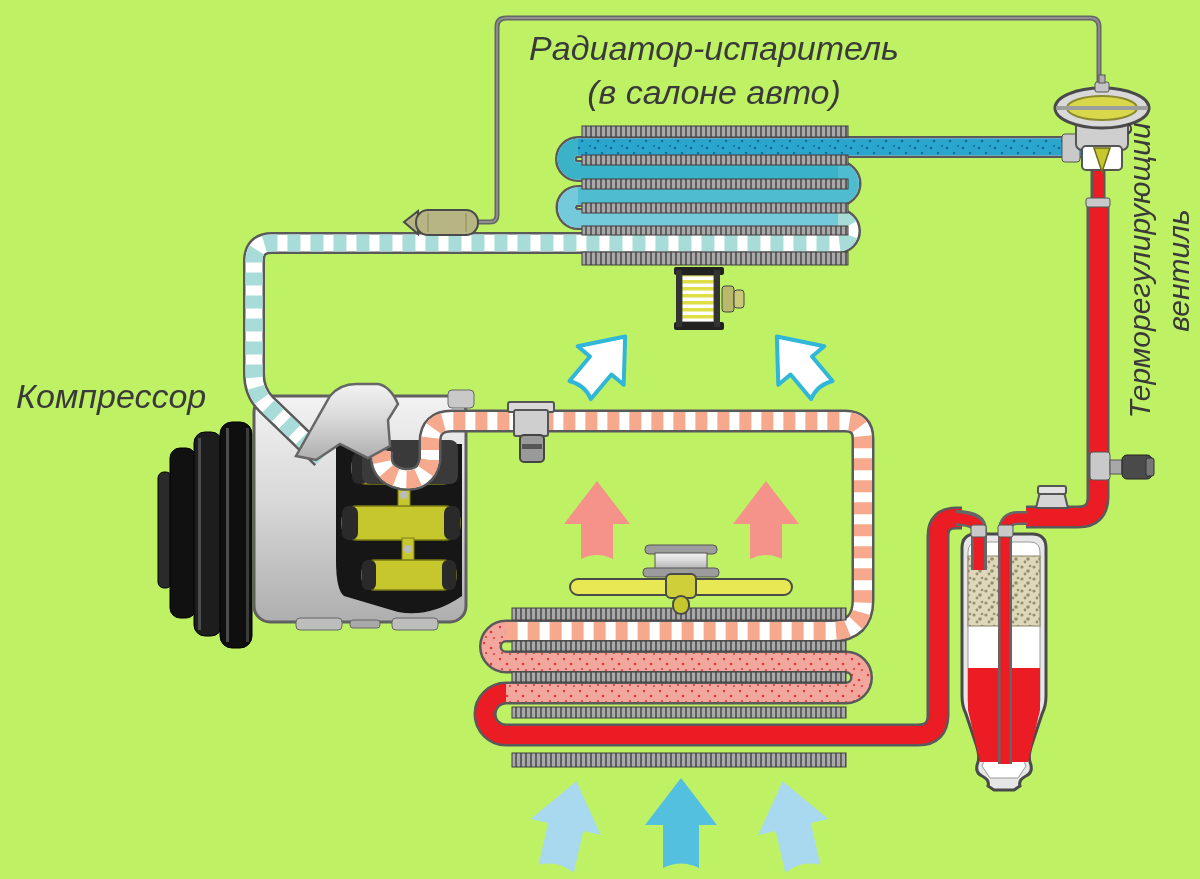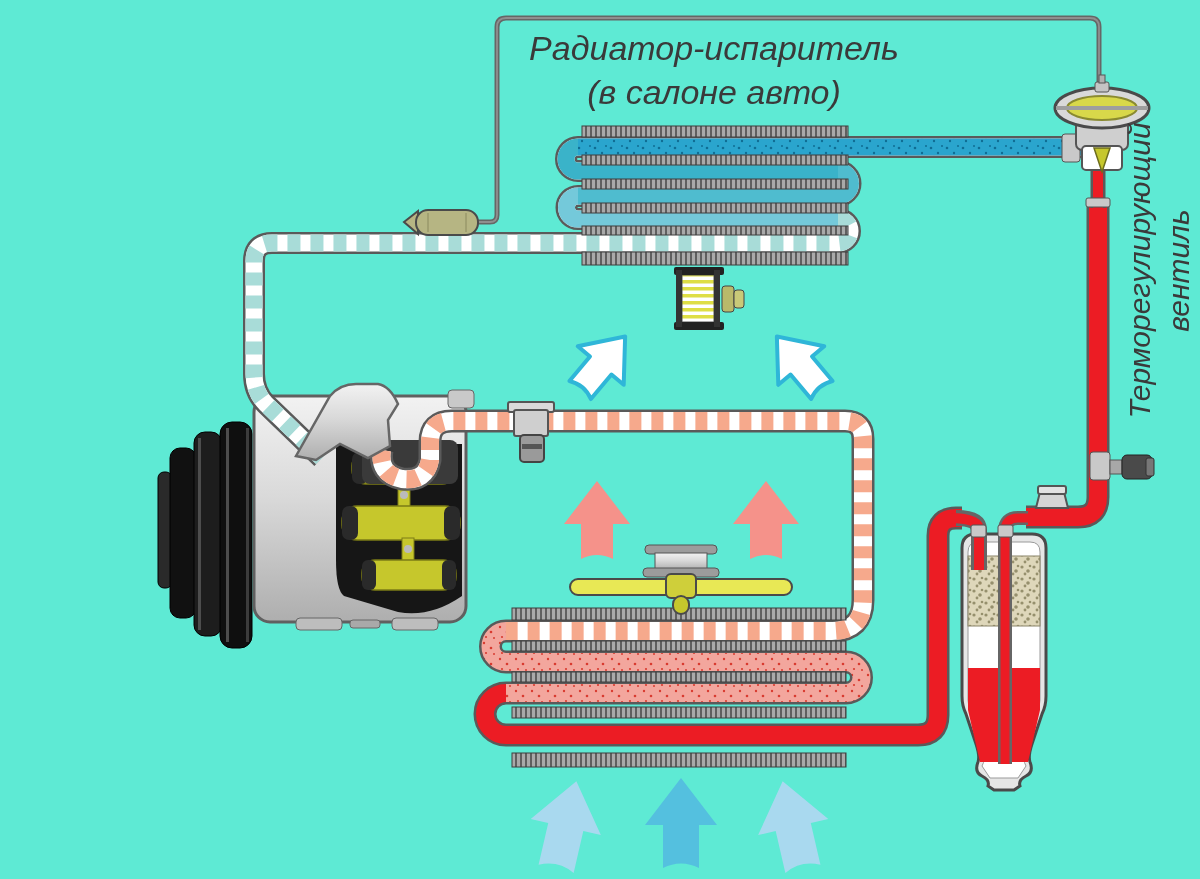--- a/index.html
+++ b/index.html
@@ -1,16 +1,16 @@
 <!DOCTYPE html>
 <html style="--label-text: #3a3a3a; --high-pressure-liquid: #ec1c24; --condensing-liquid: #f3a69d; --discharge-gas: #f6a98c; --suction-gas: #a8dcd8; --evaporator-inlet-liquid: #2aa5ce; --evaporator-boiling: #3ab3c9; --evaporator-mid: #4fbccf; --evaporator-superheat: #74c9da; --capillary-tube: #8f8f8f; --fins: #a9a9a9; --machine-yellow: #c6c72c; --cold-air: #2fb6d8; --warm-air: #f5928a; --ambient-air-light: #a9d9ef; --ambient-air-strong: #54c0df;"><head>
 <meta charset="utf-8">
 <style>
   html,body{margin:0;padding:0;background:#fff;}
-  #stage{position:relative;width:1200px;height:879px;background:#5eead4;overflow:hidden;
+  #stage{position:relative;width:1200px;height:879px;background:#bef264;overflow:hidden;
          font-family:"Liberation Sans",sans-serif;}
   #schematic{position:absolute;left:0;top:0;}
   .label{position:absolute;color:var(--label-text,#3a3a3a);font-style:italic;
          white-space:pre-line;line-height:1.3;}
   .label-title{left:488px;top:26px;width:452px;text-align:center;font-size:34px;}
   .label-compressor{left:16px;top:374px;font-size:34px;}
   .label-condenser{left:22px;top:694px;width:446px;text-align:right;font-size:33px;line-height:1.33;}
   .label-txv{left:972px;top:228px;width:380px;height:85px;text-align:center;font-size:30px;
              transform:rotate(-90deg);transform-origin:center;line-height:1.3;}
   
@@ -236,16 +236,17 @@
   <g transform="translate(681,824)">
     <path d="M0,-46 L36,1 L18,1 L18,44 Q0,35 -18,44 L-18,1 L-36,1 Z" style="fill:var(--ambient-air-strong,#54c0df)"></path>
   </g>
   <g transform="translate(793,826) rotate(-13)">
     <path d="M0,-46 L36,1 L18,1 L18,44 Q0,35 -18,44 L-18,1 L-36,1 Z" style="fill:var(--ambient-air-light,#a9d9ef)"></path>
   </g>
 </svg>
 
 <div class="label label-title">Радиатор-испаритель
 (в салоне авто)</div>
+<div class="label label-compressor">Компрессор</div>
 <div class="label label-txv">Терморегулирующий
 вентиль</div>
 
 </div>
 
 </body></html>

